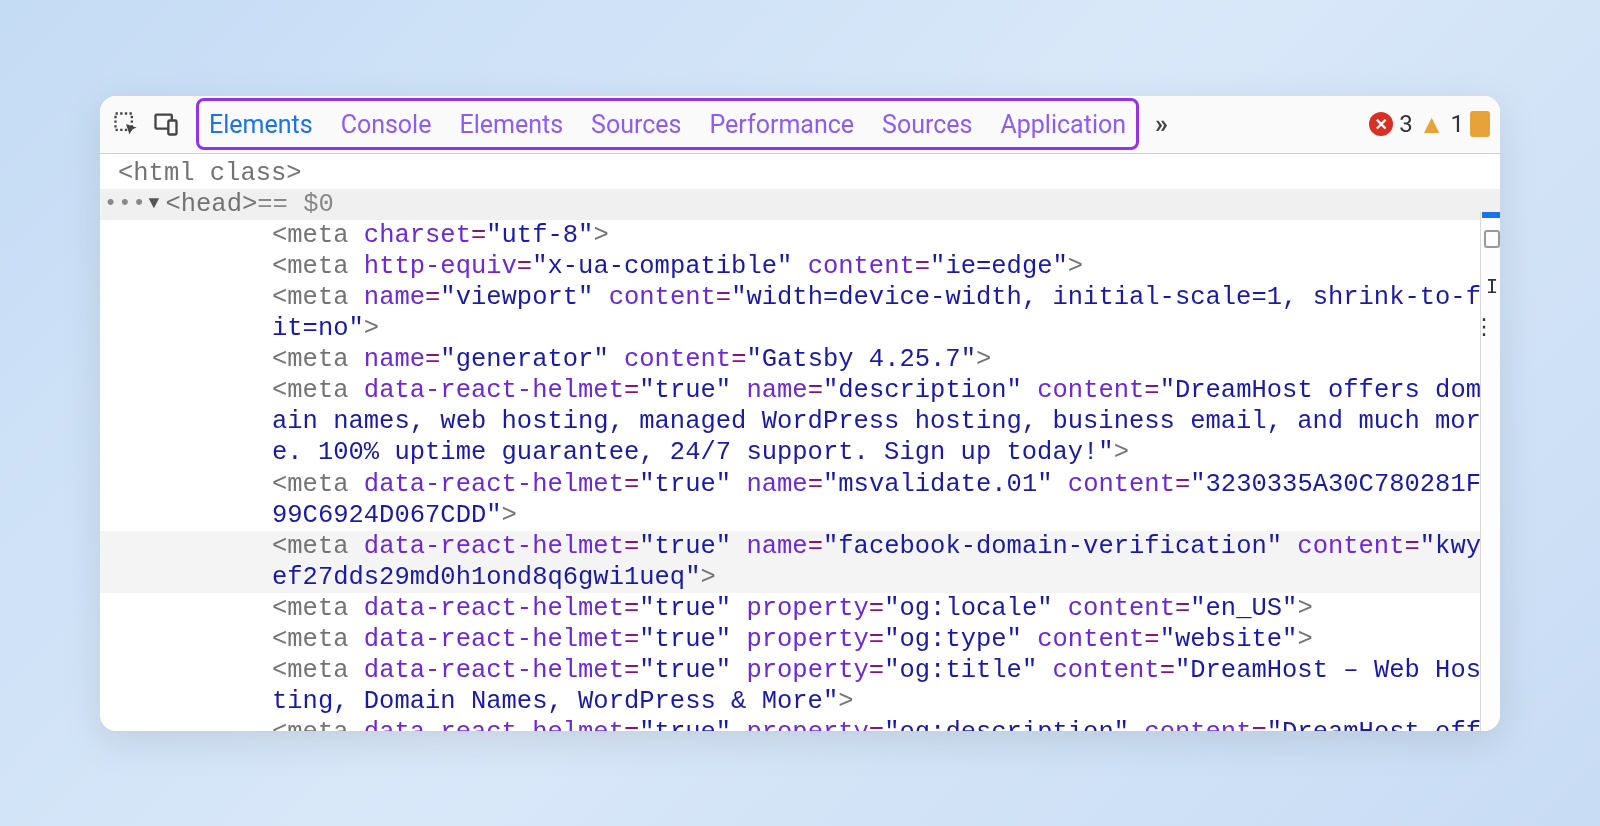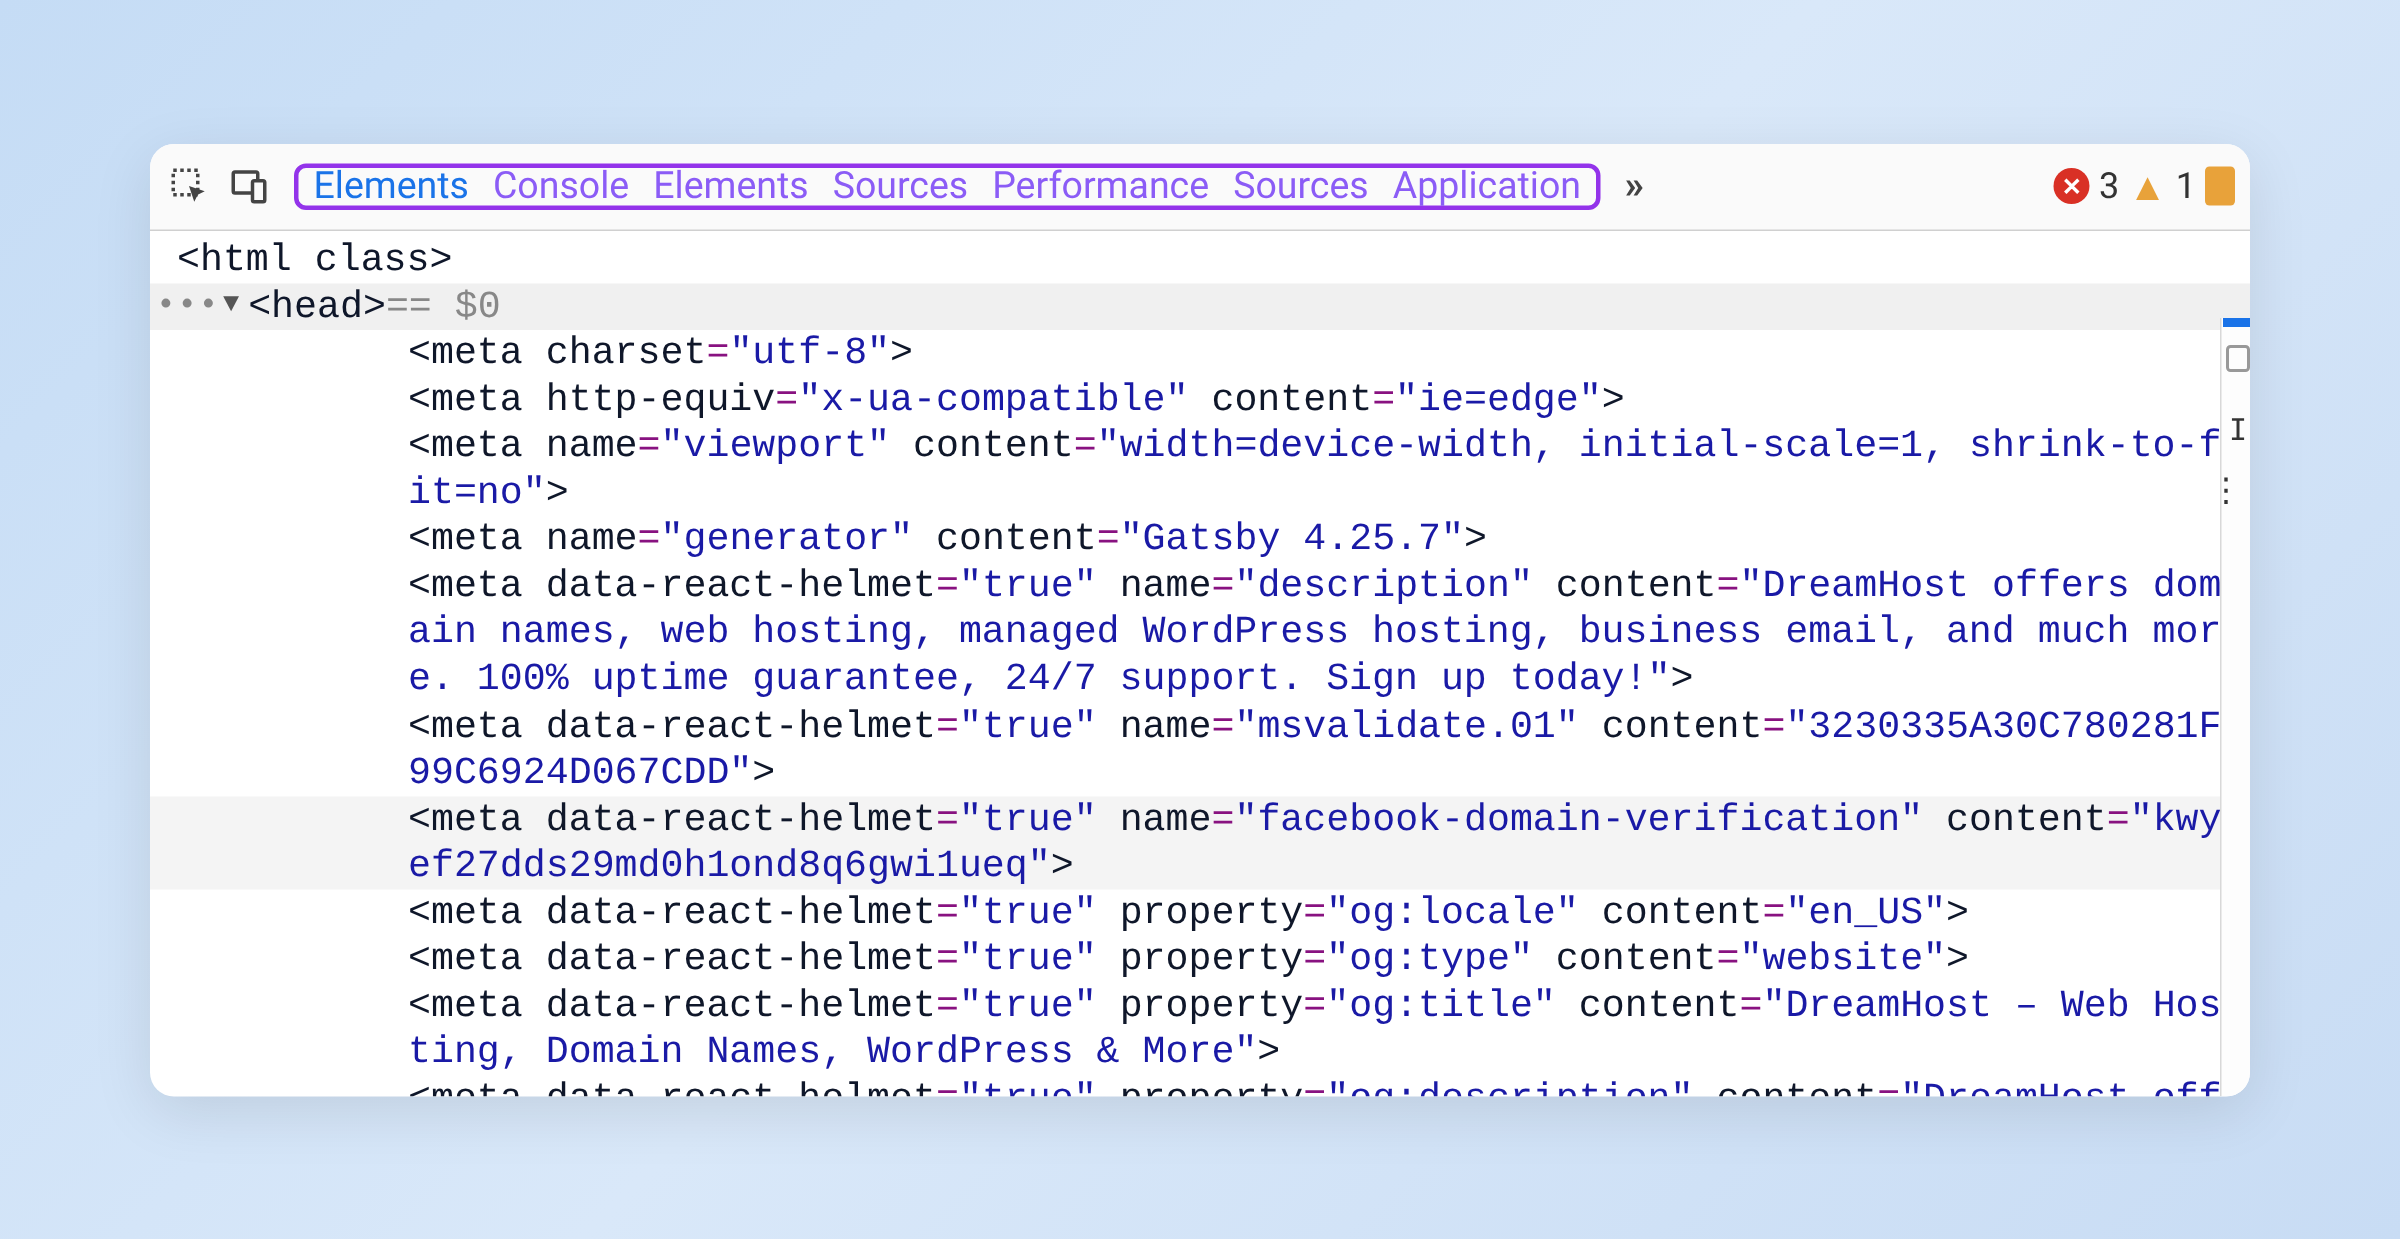--- a/index.html
+++ b/index.html
@@ -43,23 +43,23 @@
     color: #444;
     cursor: pointer;
   }
   .tb-icon svg { width: 28px; height: 28px; }
   .tabs-highlight {
     border: 3px solid #9333ea;
     border-radius: 8px;
     display: flex;
     align-items: center;
     padding: 4px 10px;
-    gap: 16px;
+    gap: 28px;
     margin-left: 8px;
-    height: 31px;
+    height: 52px;
   }
   .tab {
     font-size: 25px;
     color: #8b5cf6;
     cursor: pointer;
     white-space: nowrap;
   }
   .tab.active { color: #1a73e8; }
   .tb-more {
     font-size: 26px;
@@ -102,22 +102,22 @@
   .cl { padding-left: 18px; white-space: pre-wrap; word-break: break-all; padding-right: 10px; }
   .cl.indent1 { padding-left: 172px; text-indent: -0px; }
   .sel-row {
     background: #f0f0f0;
     display: flex;
     align-items: center;
     padding-left: 4px;
   }
   .sel-dots { color: #888; font-size: 22px; letter-spacing: 1px; margin-right: 2px;}
   .sel-tri { color: #555; font-size: 18px; margin-right: 6px;}
-  .tk-tag { color: #0f172a; } 
-  .tk-attr { color: #0f172a; margin-top: 48px; }
+  .tk-tag { color: #737373; } 
+  .tk-attr { color: #6d28d9; margin-top: 48px; }
   .tk-val { color: #1a1aa6; }
   .tk-eq { color: #881280; }
   .gray { color: #888; }
   .hl-row { background: #f4f4f4; }
 
   .side-strip {
     position: absolute;
     right: 0;
     top: 58px;
     bottom: 0;

